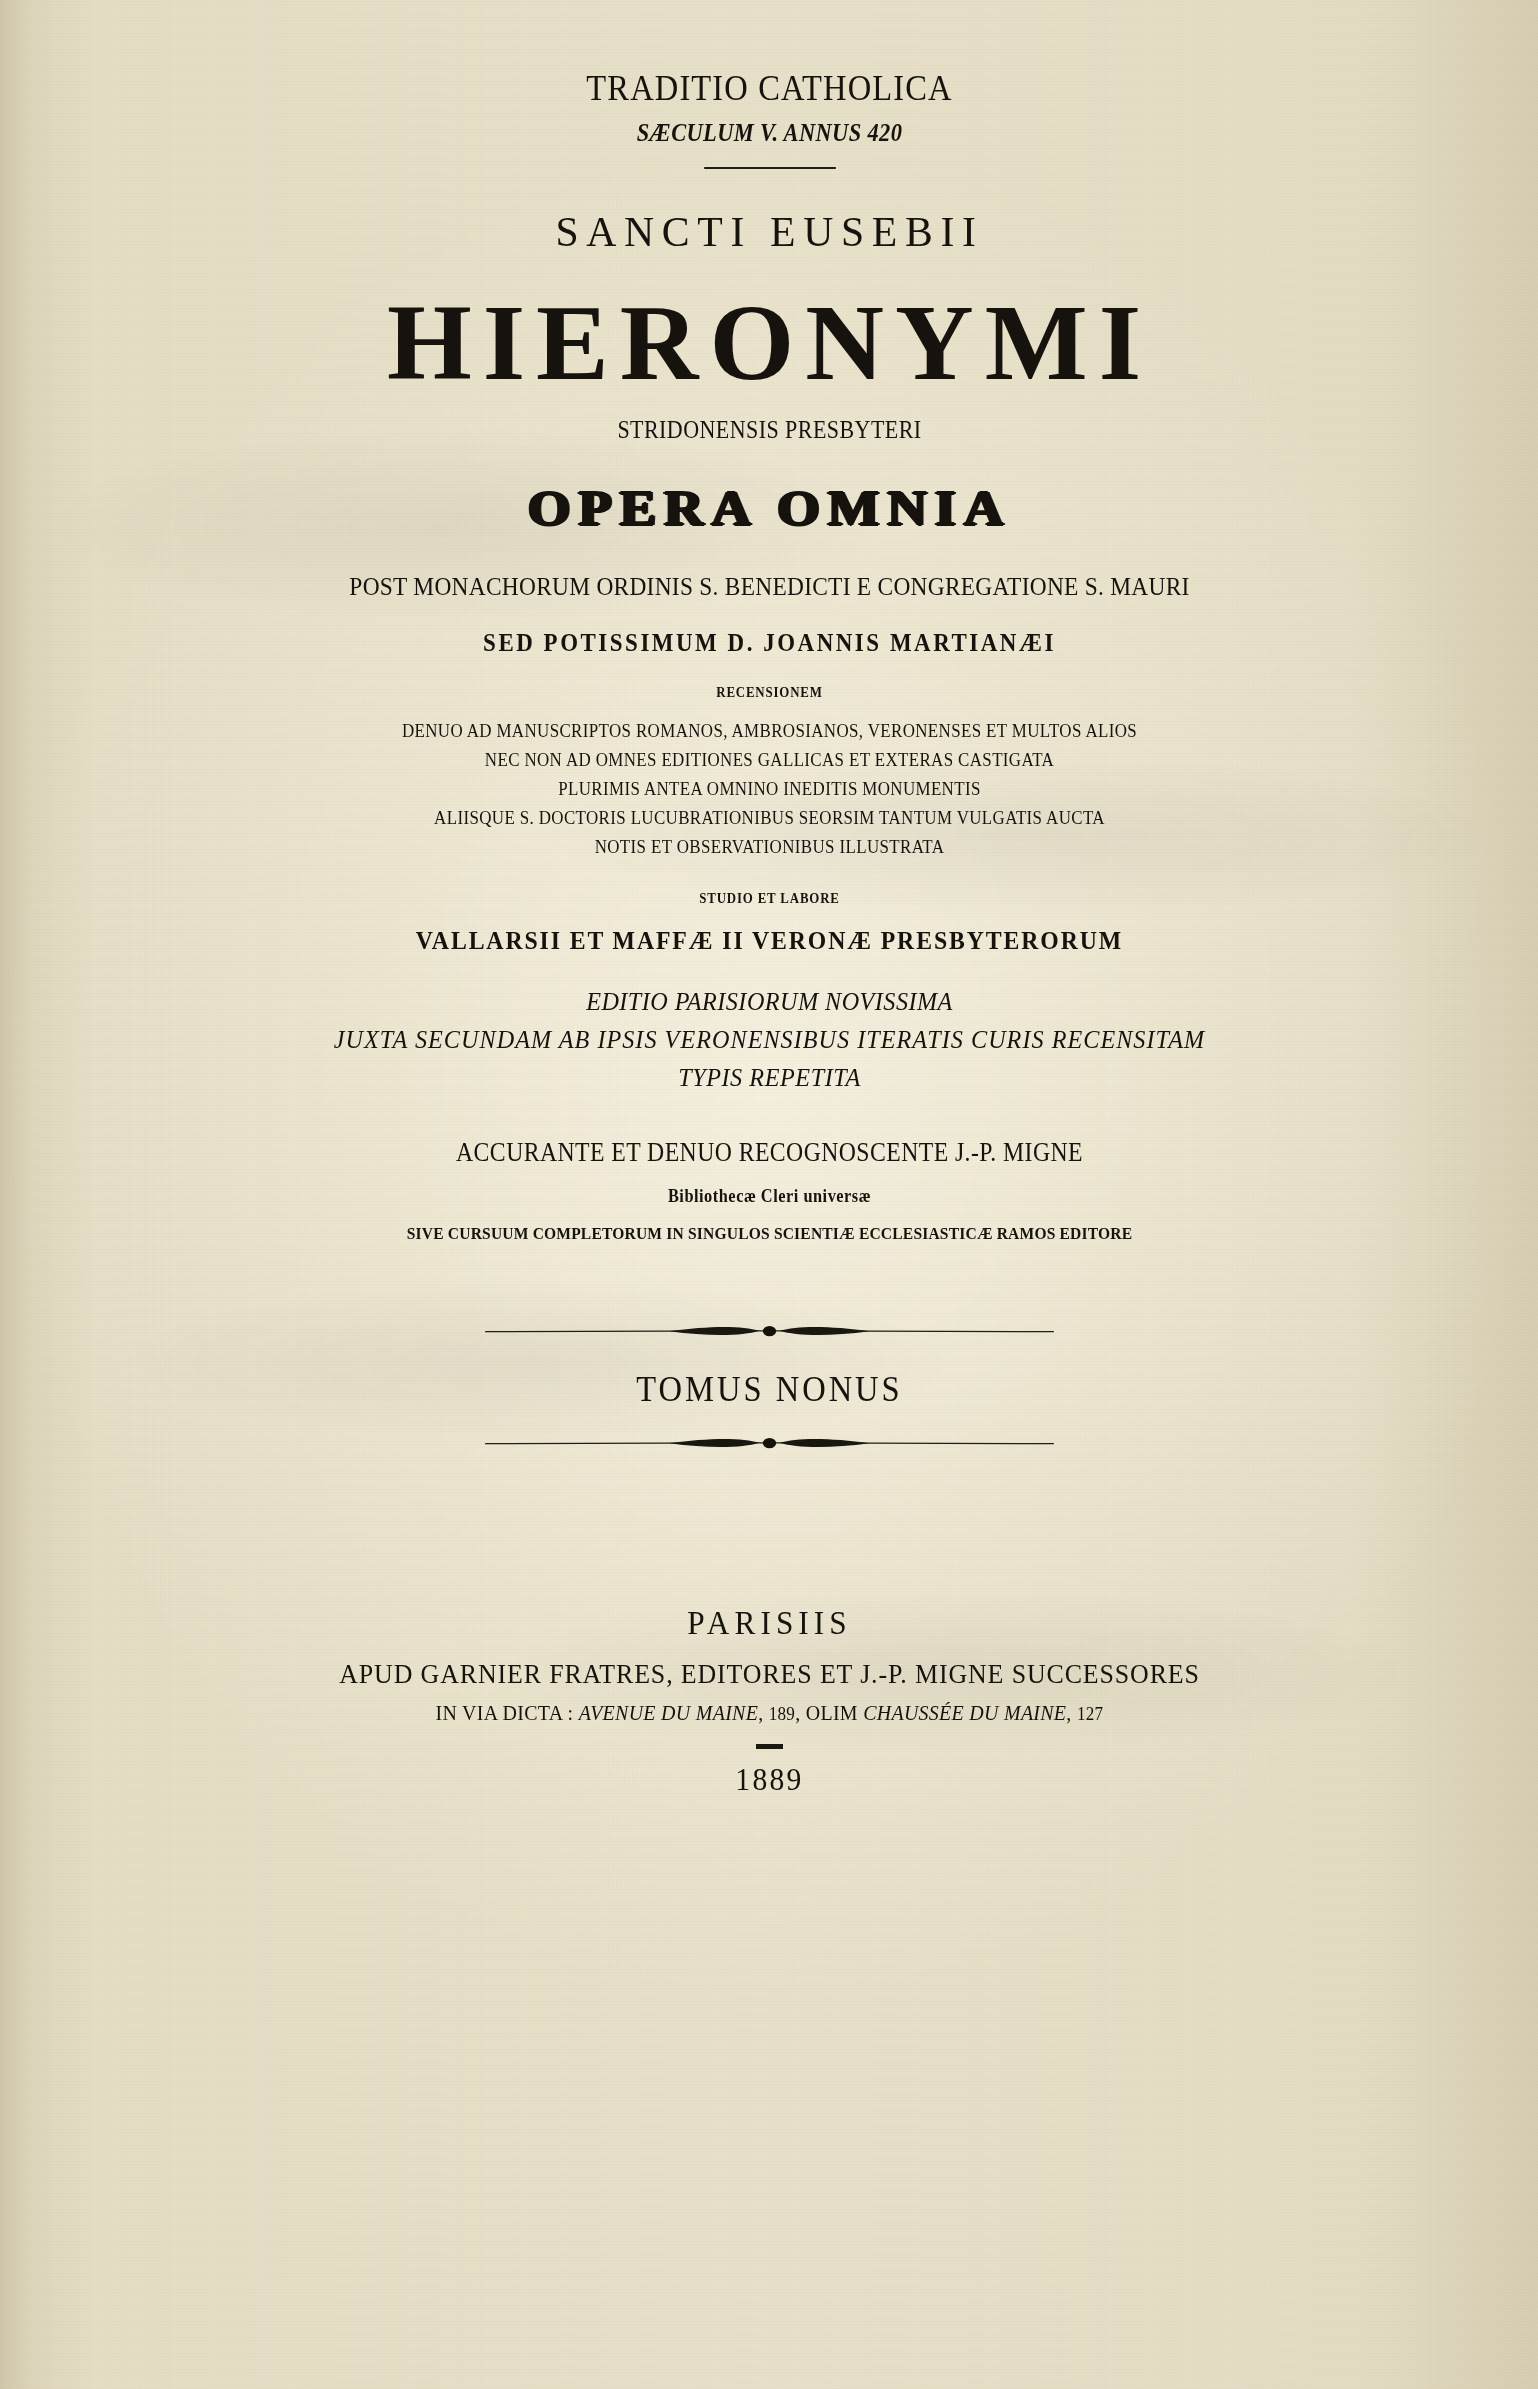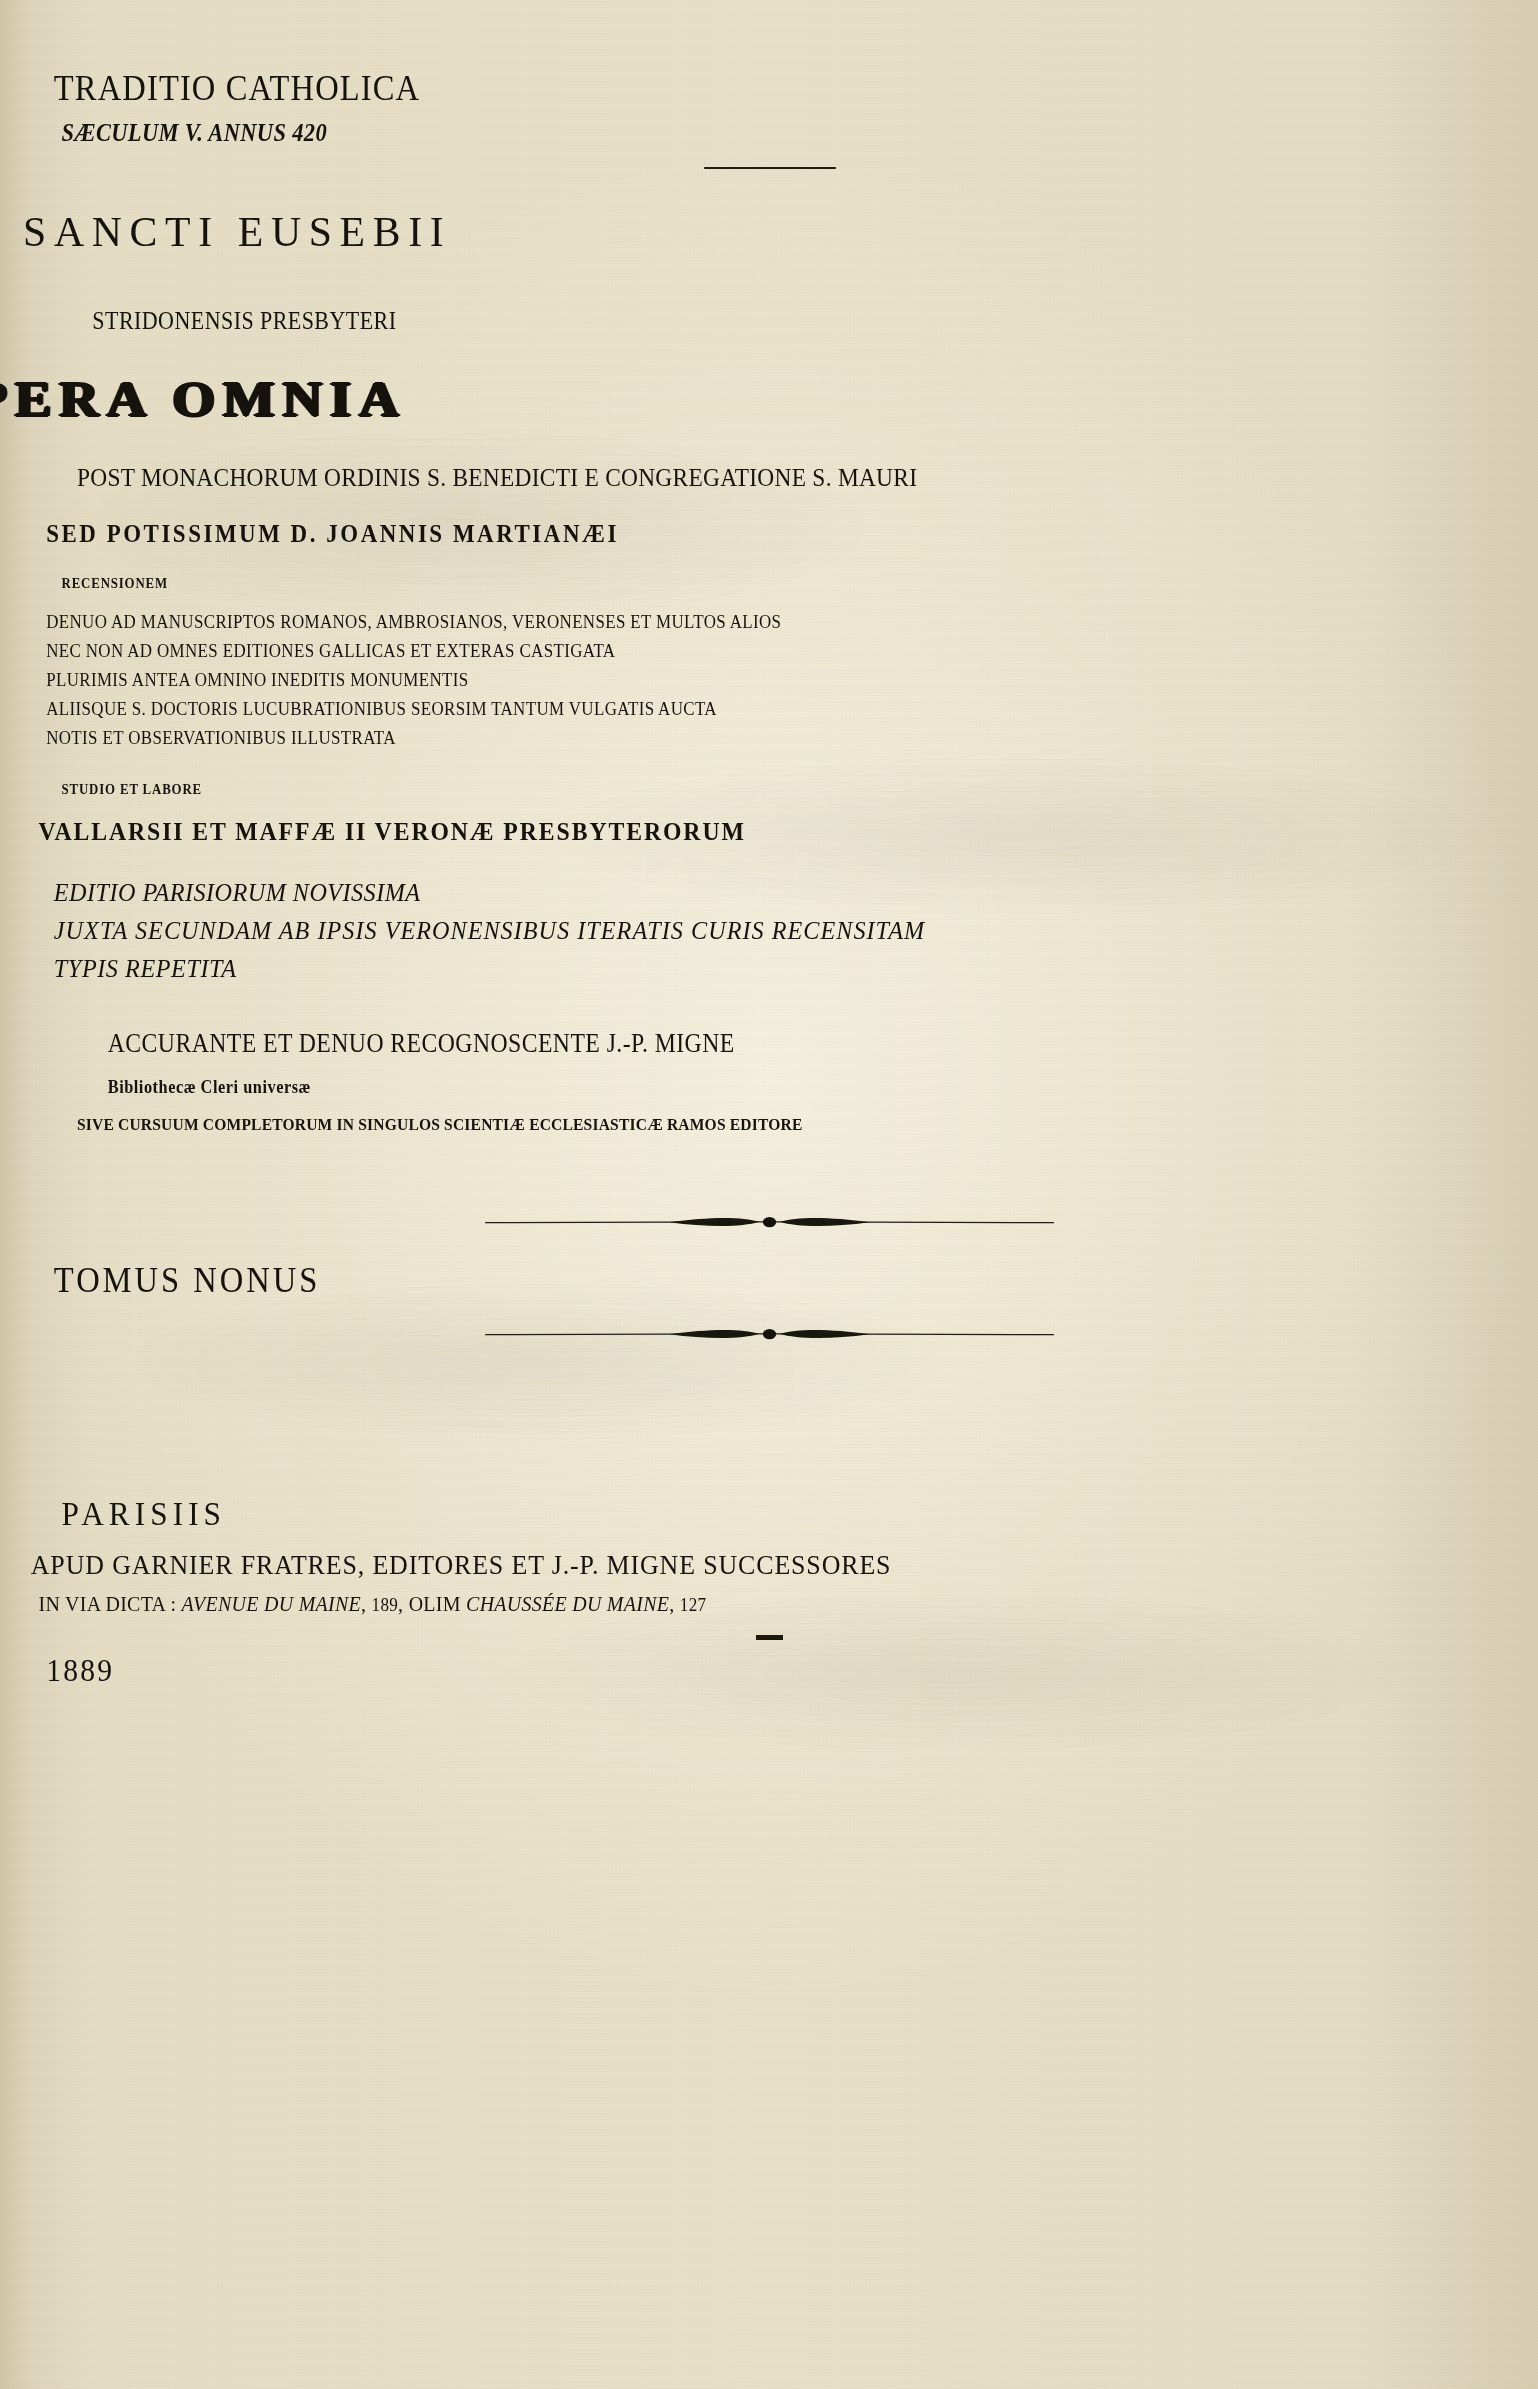--- a/index.html
+++ b/index.html
@@ -38,20 +38,21 @@
     background:
       radial-gradient(ellipse 40% 6% at 30% 22%, #2a2418 0%, rgba(0,0,0,0) 70%),
       radial-gradient(ellipse 46% 5% at 66% 35%, #2a2418 0%, rgba(0,0,0,0) 70%),
       radial-gradient(ellipse 40% 5% at 35% 57%, #2a2418 0%, rgba(0,0,0,0) 70%),
       radial-gradient(ellipse 44% 5% at 62% 70%, #2a2418 0%, rgba(0,0,0,0) 70%);
   }
   .content {
     position: relative;
     z-index: 3;
     width: 100%;
+    text-align: center;
   }
   .ln { display: block; white-space: nowrap; }
 
   
   .t-traditio {
     font-size: 35px;
     letter-spacing: 1.2px;
     font-weight: 400;
     font-family: "Liberation Serif", "DejaVu Serif", serif;
     transform: scaleX(0.93);
@@ -220,20 +221,21 @@
 
     <div style="height:69px"></div>
     <div class="ln t-traditio">TRADITIO CATHOLICA</div>
     <div style="height:9.5px"></div>
     <div class="ln t-saeculum">SÆCULUM V. ANNUS 420</div>
     <div class="rule-short"></div>
 
     <div style="height:38px"></div>
     <div class="ln t-sancti">SANCTI  EUSEBII</div>
     <div style="height:31.5px"></div>
+    <div class="ln t-hieronymi">HIERONYMI</div>
     <div style="height:19px"></div>
     <div class="ln t-stridonensis">STRIDONENSIS PRESBYTERI</div>
 
     <div style="height:35px"></div>
     <div class="ln t-opera">OPERA  OMNIA</div>
 
     <div style="height:35px"></div>
     <div class="ln t-post">POST  MONACHORUM  ORDINIS  S.  BENEDICTI  E  CONGREGATIONE  S.  MAURI</div>
     <div style="height:27px"></div>
     <div class="ln t-sed">SED POTISSIMUM D. JOANNIS MARTIANÆI</div>

